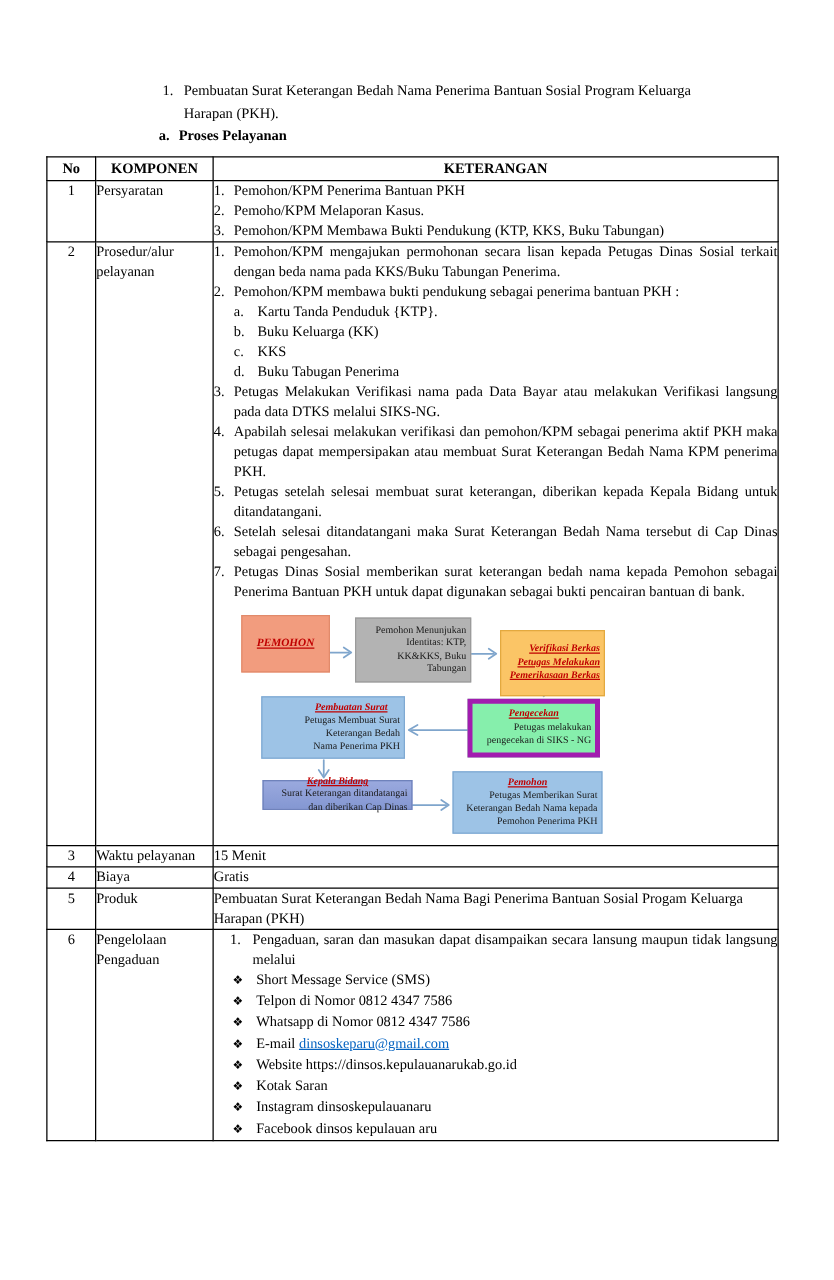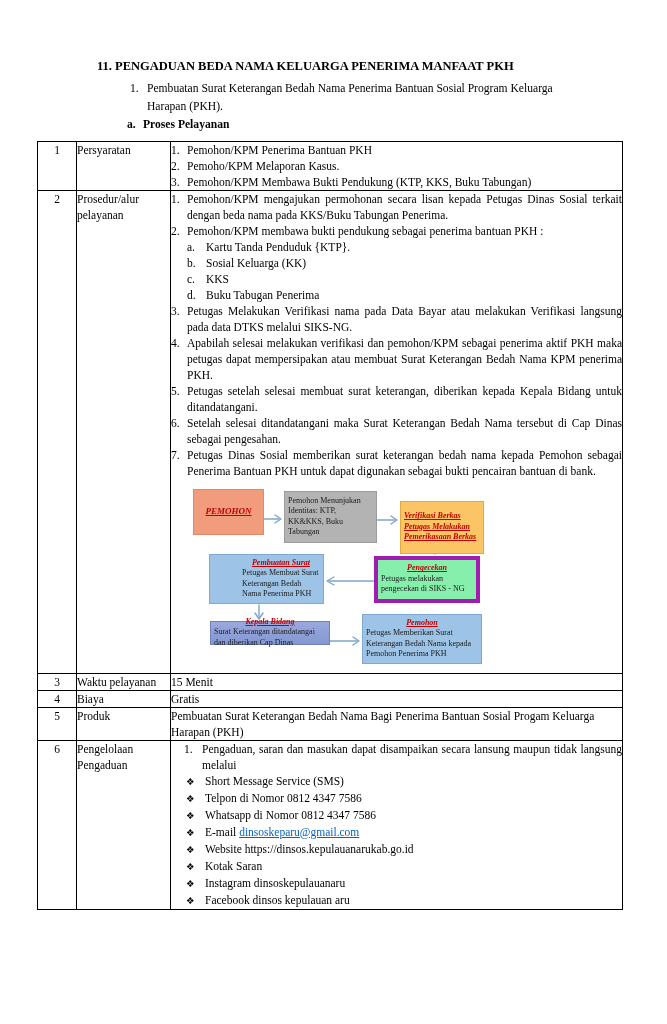--- a/index.html
+++ b/index.html
@@ -42,59 +42,63 @@
   .c-bullet { flex:0 0 19px; font-family:"DejaVu Sans", sans-serif; font-size:9.5px; padding-top:1px; }
   .c-text { flex:1; }
   .bold { font-weight:normal; }
   .link { color:#0563C1; text-decoration:underline;text-align:center; }
 
   
   .flow { position:relative; width:291px; height:180px; margin:10px 0 4px 22px; }
   .fbox {
     position:absolute; box-sizing:border-box;
     display:flex; flex-direction:column; justify-content:center; align-items:center;
-    text-align:left; padding:2px 3px;
+    text-align:right; padding:2px 3px;
   }
   .ftitle { color:#C00000; font-weight:bold; font-style:italic; text-decoration:underline;
             font-size:8px; line-height:1.3; }
   .fbody { font-size:8px; line-height:1.3; color:#1a1a1a; }
   .box-pemohon   { left:0;   top:6;   width:71px;  height:46px; background:#F29C7E; border:1px solid #e18a6b; }
   .box-pemohon .ftitle { font-size:9px; }
   .box-identitas { left:91px;  top:2px;   width:93px;  height:52px; background:#B3B3B3; border:1px solid #9b9b9b; }
   .box-verif     { left:207px; top:12px;     width:84px;  height:53px; background:#FBC566; border:1px solid #e3a93f; }
   .box-pembuatan { left:16px;  top:65px;  width:115px; height:50px; background:#9DC3E6; border:1px solid #7fa9d2;padding-left:32px; }
   .box-pengecekan{ left:181px; top:67px;  width:106px; height:47px; background:#86efac; border:4px solid #a21caf; }
   .box-kepala    { left:17px;  top:132px; width:120px; height:24px;
                    background:linear-gradient(180deg,#9AA9DE 0%, #8497D2 100%); border:1px solid #6f82bb; }
   .box-pemohon2  { left:169px; top:125px; width:120px; height:50px; background:#9DC3E6; border:1px solid #7fa9d2; }
   .flow svg { position:absolute; left:0; top:0; }
 </style>
 </head>
 <body>
 
 <div class="page">
   <div class="head">
-    <div class="title">11. PENGADUAN BEDA NAMA KELUARGA PENERIMA MANFAAT PKH</div>
     <div class="subtitle-row">
       <span class="subtitle-num">1.</span>
       <span class="subtitle-text">Pembuatan Surat Keterangan Bedah Nama Penerima Bantuan Sosial Program Keluarga Harapan (PKH).</span>
     </div>
     <div class="section-row">
       <span class="section-num">a.</span>
       <span>Proses Pelayanan</span>
     </div>
   </div>
 
   <table class="main">
     <colgroup>
         <col style="width:39px">
         <col style="width:94px">
         <col style="width:452px">
       </colgroup>
     <tbody>
+        <tr>
+      <th>No</th>
+      <th>KOMPONEN</th>
+      <th>KETERANGAN</th>
+    </tr>
 
     <tr>
       <td class="no-cell">1</td>
       <td class="komp-cell">Persyaratan</td>
       <td class="ket-cell">
         <div class="li">
               <span class="li-n">1.</span>
               <span class="li-t">Pemohon/KPM Penerima Bantuan  PKH</span>
             </div>
         <div class="li">
@@ -119,21 +123,21 @@
         <div class="li">
               <span class="li-n">2.</span>
               <span class="li-t">Pemohon/KPM membawa bukti pendukung sebagai penerima bantuan PKH :</span>
             </div>
         <div class="subli">
               <span class="subli-n">a.</span>
               <span class="subli-t">Kartu Tanda Penduduk {KTP}.</span>
             </div>
         <div class="subli">
               <span class="subli-n">b.</span>
-              <span class="subli-t">Sosial Keluarga (KK)</span>
+              <span class="subli-t">Buku Keluarga (KK)</span>
             </div>
         <div class="subli">
               <span class="subli-n">c.</span>
               <span class="subli-t">KKS</span>
             </div>
         <div class="subli">
               <span class="subli-n">d.</span>
               <span class="subli-t">Buku Tabugan Penerima</span>
             </div>
         <div class="li">

